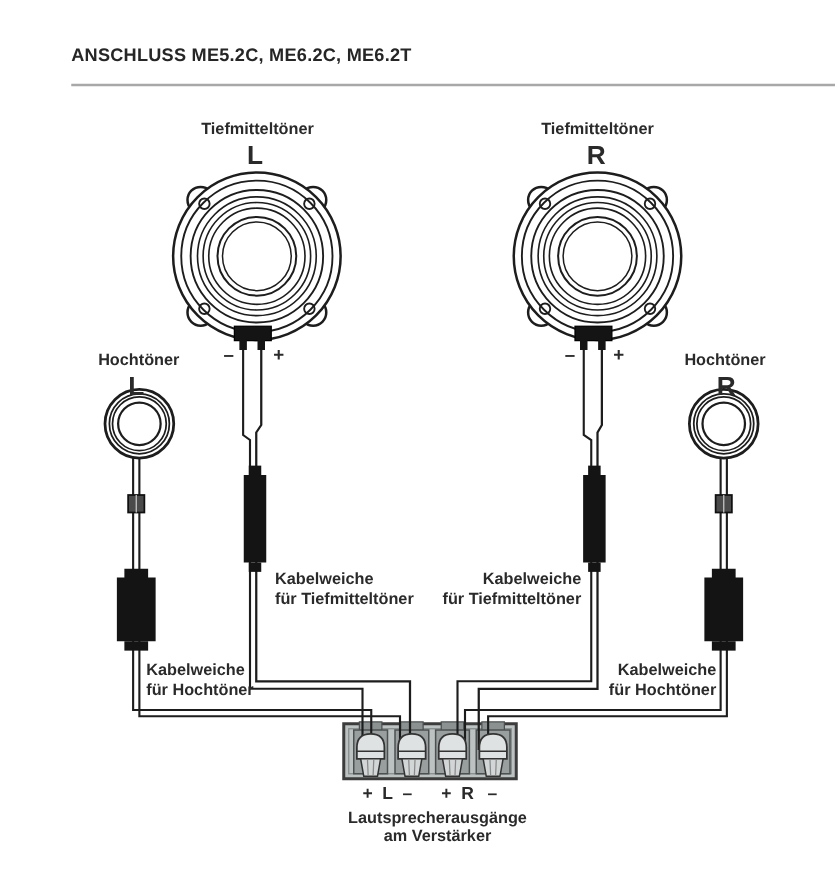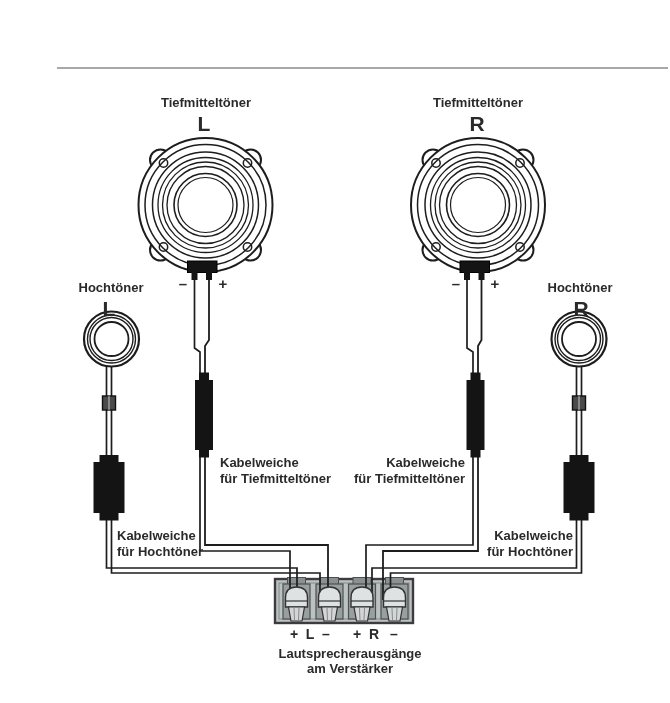--- a/index.html
+++ b/index.html
@@ -14,20 +14,21 @@
   .big{font-size:21px;}
   .sign{font-size:15px;}
   .term{font-size:14px;}
   .ln{stroke:#1d1d1d;fill:none;}
 </style>
 </head>
 <body>
 
 <div id="stage">
 
+  <div id="doc-title">ANSCHLUSS ME5.2C, ME6.2C, ME6.2T</div>
   <div id="title-rule"></div>
 
   <svg id="diagram" width="670" height="703" viewBox="0 0 670 703">
 
     <defs>
       <g id="woofer-sym">
         <circle cx="-45" cy="-45" r="10.5" fill="#fff" stroke="#1d1d1d" stroke-width="2"></circle>
         <circle cx="45" cy="-45" r="10.5" fill="#fff" stroke="#1d1d1d" stroke-width="2"></circle>
         <circle cx="-45" cy="45" r="10.5" fill="#fff" stroke="#1d1d1d" stroke-width="2"></circle>
         <circle cx="45" cy="45" r="10.5" fill="#fff" stroke="#1d1d1d" stroke-width="2"></circle>

